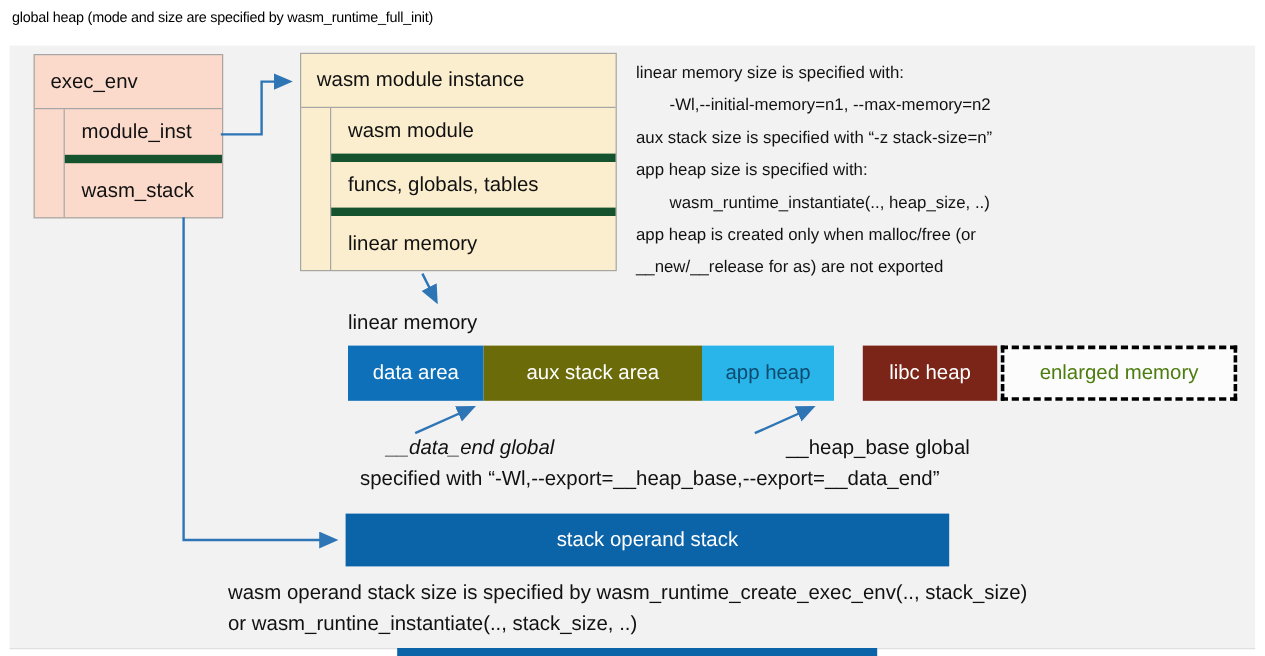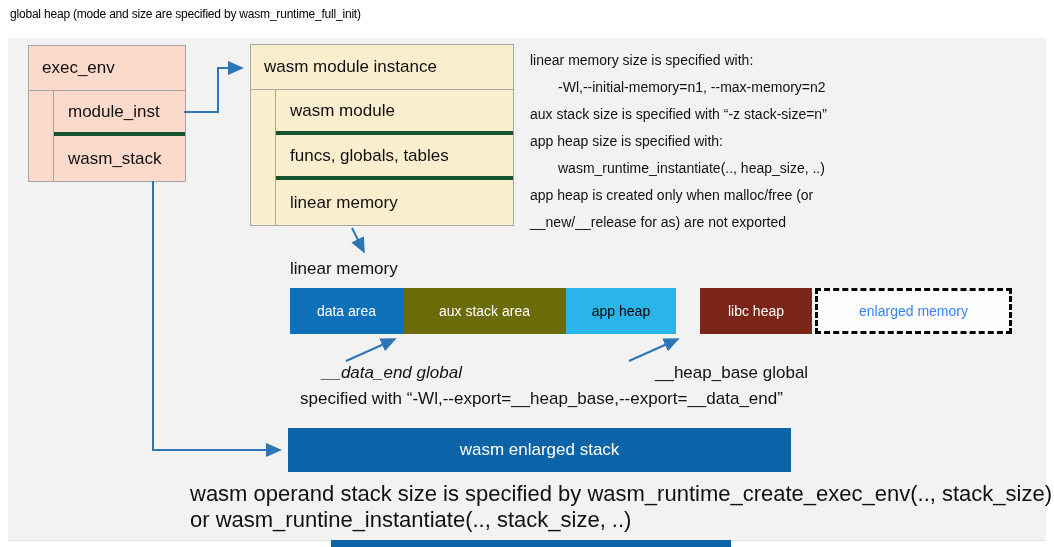--- a/index.html
+++ b/index.html
@@ -45,21 +45,21 @@
   .record-box .gutter {
     width: 25px;
     border-right: 1px solid #A6A6A6;
     box-sizing: border-box;
   }
   .record-box .rows { flex: 1; }
   .record-box .row {
     height: 45px;
     display: flex; align-items: center;
     padding-left: 14px;
-    border-bottom: 4px solid #14532d;
+    border-bottom: 7px solid #14532d;
     box-sizing: border-box;
   }
   .record-box .row:last-child { border-bottom: none; }
 
   .notes {
     position: absolute;
     left: 530px; top: 47px;
     width: 510px;
     font-size: 14px;
     line-height: 27px;
@@ -74,41 +74,41 @@
   }
   .mem-bar {
     position: absolute;
     left: 290px; top: 288px;
     height: 46px;
     display: flex;
     align-items: stretch;
   }
   .seg {
     display: flex; align-items: center; justify-content: center;
-    font-size: 14px;
+    font-size: 17px;
     box-sizing: border-box;
     white-space: nowrap;
   }
   .seg.dashed {
     margin-left: 3px;
     border: 3px dashed #000000;
   }
   .annot { position: absolute; font-size: 17px; white-space: nowrap; }
   .opstack {
     position: absolute;
     left: 288px; top: 428px;
     width: 503px; height: 44px;
     display: flex; align-items: center; justify-content: center;
     color: #ffffff;
     font-size: 17px;
   }
   .footer-note {
     position: absolute;
     left: 190px; top: 481px;
-    font-size: 22px;
+    font-size: 17px;
     line-height: 26px;
     white-space: nowrap;
   }
   .bottom-strip {
     position: absolute;
     left: 331px; top: 540px;
     width: 400px; height: 7px;
   }
   svg.overlay {
     position: absolute;
@@ -161,31 +161,31 @@
     <div>app heap size is specified with:</div>
     <div class="indent">wasm_runtime_instantiate(.., heap_size, ..)</div>
     <div>app heap is created only when malloc/free (or</div>
     <div>__new/__release for as) are not exported</div>
   </div>
 
   <div class="lm-label">linear memory</div>
 
   <div class="mem-bar">
     <div class="seg" style="width: 113px; background-color: rgb(14, 112, 184); color: rgb(255, 255, 255);">data area</div>
-    <div class="seg" style="width: 163px; background-color: rgb(108, 107, 10); color: rgb(255, 255, 255);">aux stack area</div>
-    <div class="seg" style="width: 110px; background-color: rgb(41, 181, 234); color: #000000;">app heap</div>
+    <div class="seg" style="width: 182px; background-color: rgb(108, 107, 10); color: rgb(255, 255, 255);">aux stack area</div>
+    <div class="seg" style="width: 110px; background-color: rgb(41, 181, 234); color: #0c4a6e;">app heap</div>
     <div class="seg" style="width: 112px; background-color: rgb(122, 37, 23); color: rgb(255, 255, 255); margin-left: 24px;">libc heap</div>
-    <div class="seg dashed" style="width: 197px; background-color: rgb(252, 252, 252); color: #3b82f6;">enlarged memory</div>
+    <div class="seg dashed" style="width: 197px; background-color: rgb(252, 252, 252); color: #4d7c0f;">enlarged memory</div>
   </div>
 
   <div class="annot" style="left:322px; top:363px;font-style:italic;">__data_end global</div>
   <div class="annot" style="left:635px; top:363px;margin-left:20px;">__heap_base global</div>
   <div class="annot" style="left:300px; top:389px;">specified with “-Wl,--export=__heap_base,--export=__data_end”</div>
 
-  <div class="opstack" style="background-color: rgb(11, 99, 168);">wasm enlarged stack</div>
+  <div class="opstack" style="background-color: rgb(11, 99, 168);">stack operand stack</div>
 
   <div class="footer-note">
     <div>wasm operand stack size is specified by wasm_runtime_create_exec_env(.., stack_size)</div>
     <div>or wasm_runtine_instantiate(.., stack_size, ..)</div>
   </div>
 
   <div class="bottom-strip" style="background-color: rgb(11, 99, 168);"></div>
 
   <svg class="overlay" viewBox="0 0 1054 547" xmlns="http://www.w3.org/2000/svg">
     <defs>

